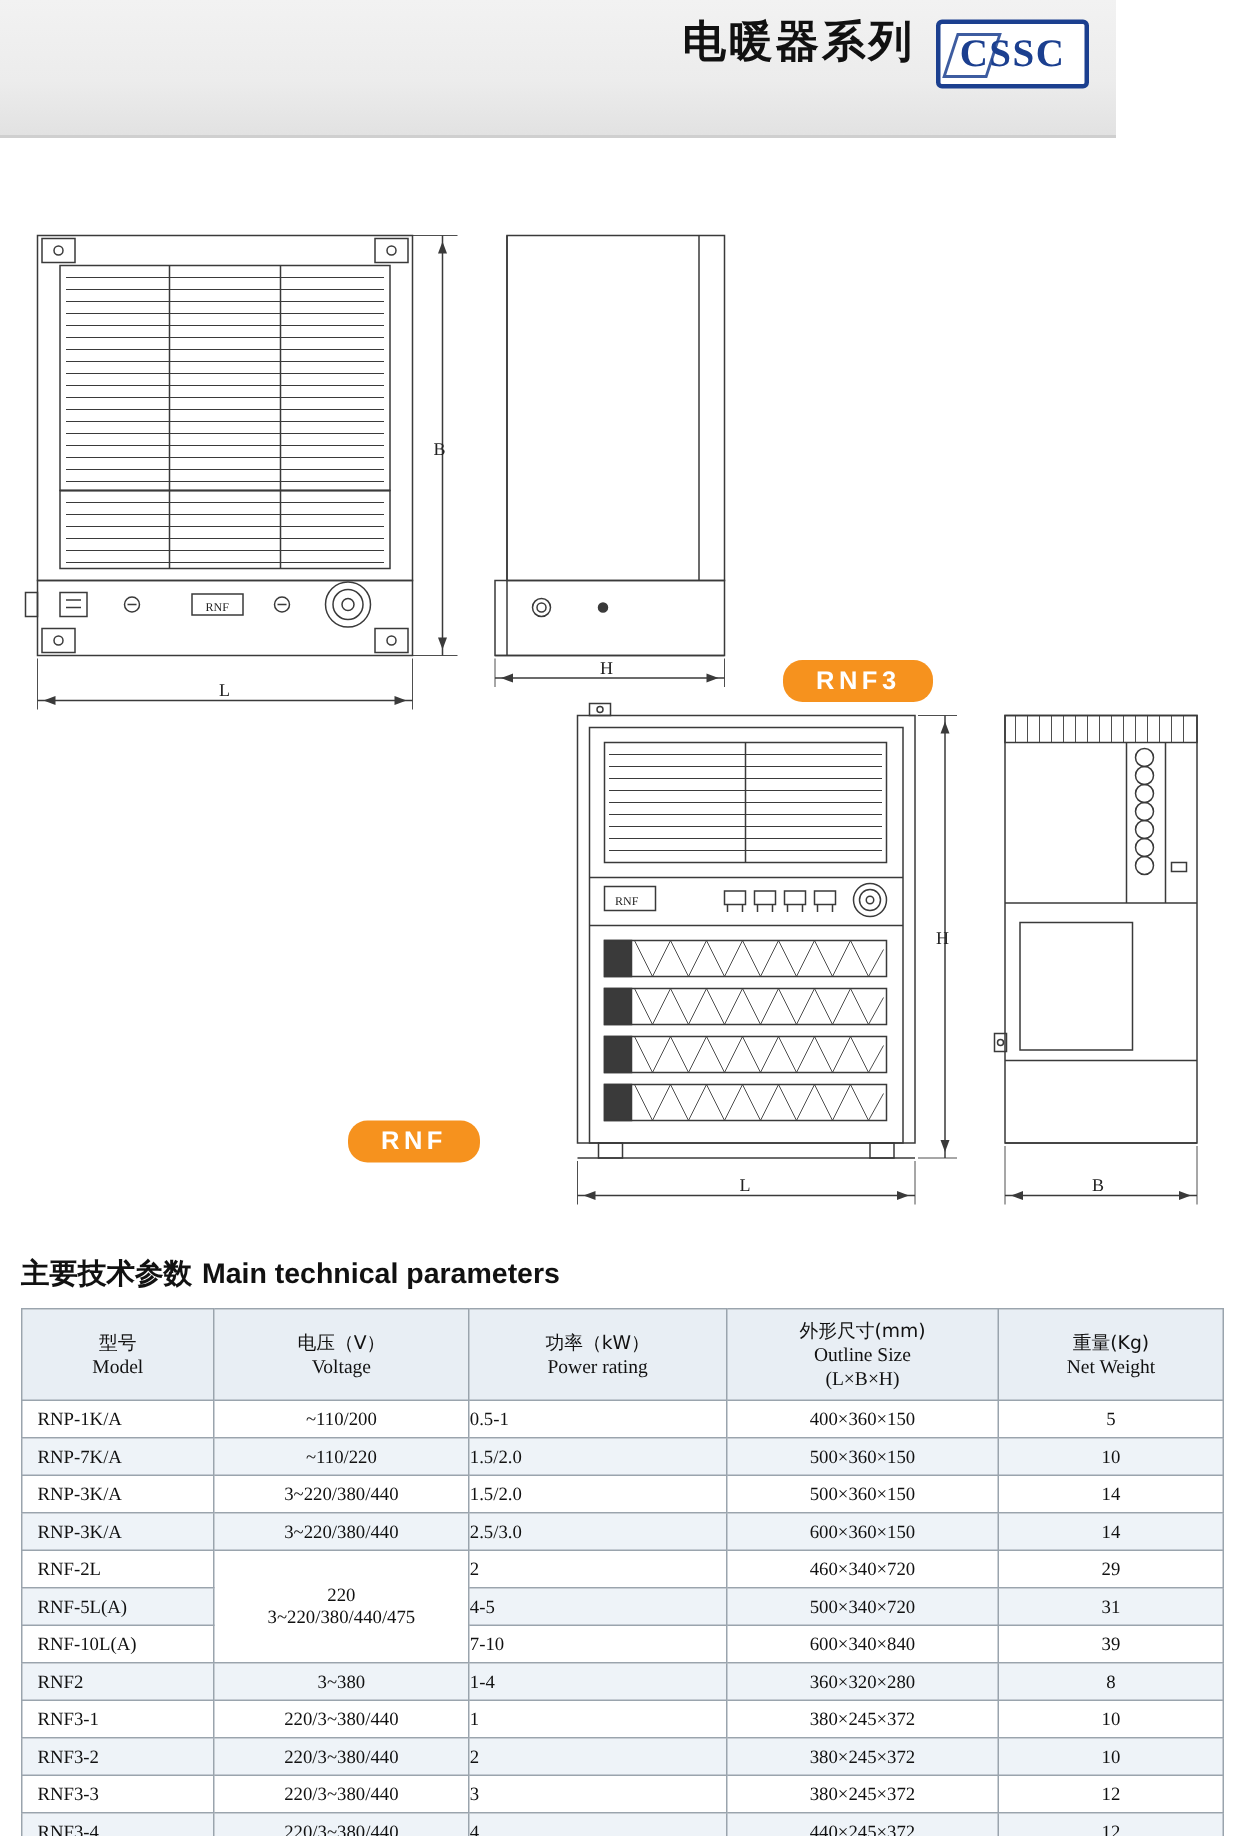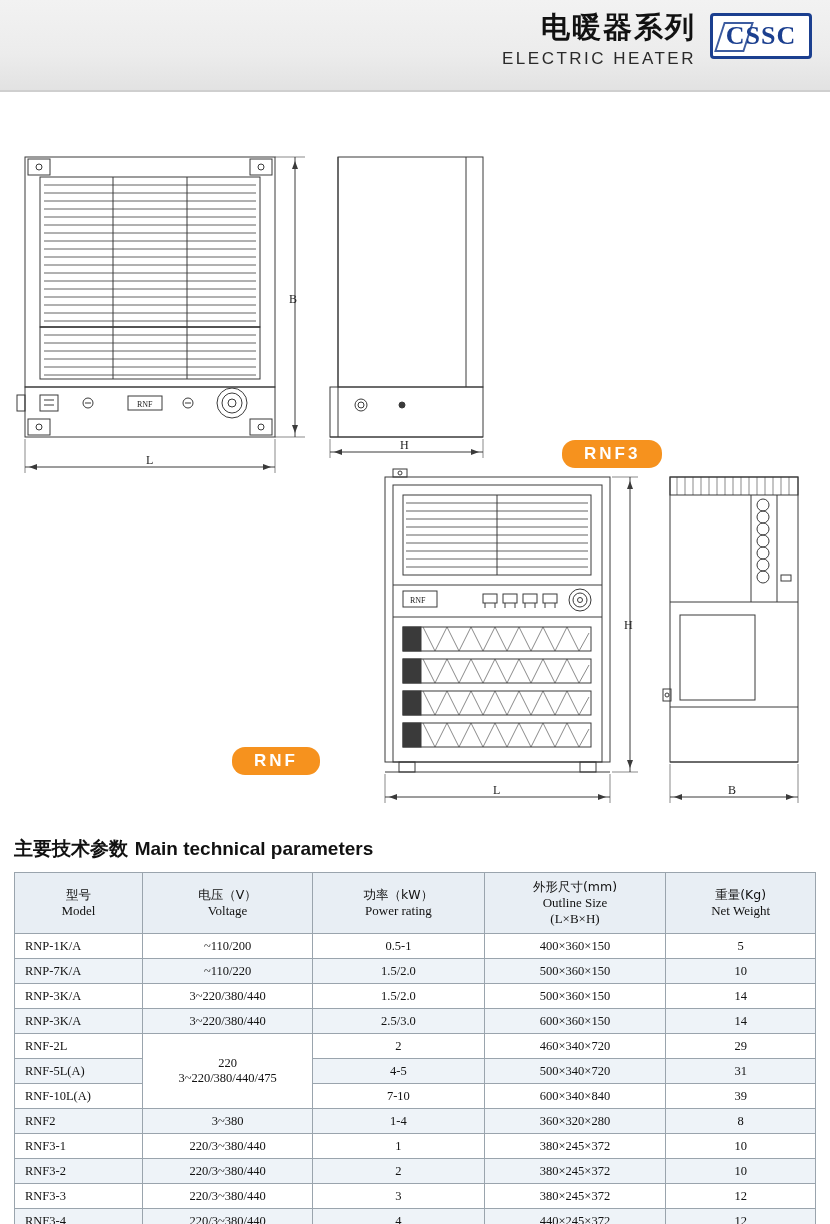--- a/index.html
+++ b/index.html
@@ -6,21 +6,21 @@
   body{
     width:830px;height:1224px;
     background:#ffffff;
     font-family:"Liberation Sans", sans-serif;
     color:#1a1a1a;
     position:relative;
     overflow:hidden;
   }
   
   .header{
-    position:absolute;left:0;top:0;width:830px;height:90px;
+    position:absolute;left:0;top:0;width:744px;height:90px;
     background:linear-gradient(to bottom,#f2f2f2 0%,#ececec 60%,#e2e2e2 100%);
     border-bottom:2px solid #cfcfcf;
   }
   .header-inner{
     position:absolute;right:18px;top:10px;
     display:flex;align-items:flex-start;
   }
   .header-text{ text-align:right; padding-right:14px;}
   .header-cn{
     font-family:"DejaVu Sans", sans-serif;
@@ -71,33 +71,32 @@
   thead th{
     background:#e8eef4;height:58px;font-weight:normal;line-height:16px;
     font-size:13px;
   }
   thead th .cn{font-family:"DejaVu Sans",sans-serif;font-size:12.5px;}
   tbody td{height:24px;padding:0 0;}
   tbody tr:nth-child(odd) td{background:#ffffff;}
   tbody tr:nth-child(even) td{background:#eef3f8;}
   td.c-model{width:118px;text-align:left;padding-left:10px;}
   td.c-volt{width:170px;text-align:center;}
-  td.c-pow{width:172px;text-align:center;}
+  td.c-pow{width:172px;}
   td.c-size{width:182px;text-align:center;}
   td.c-wt{width:150px;text-align:center;}
   .merge-220{line-height:15px;}
 </style>
 </head>
 <body>
 
 <div class="header">
   <div class="header-inner">
     <div class="header-text">
       <div class="header-cn">电暖器系列</div>
-      <div class="header-en">ELECTRIC  HEATER</div>
     </div>
     <div class="logo">
       <span>CSSC</span>
     </div>
   </div>
 </div>
 
 <div class="drawings">
 
   <svg width="320" height="330" style="position:absolute;left:10px;top:55px;">
@@ -192,21 +191,21 @@
 
       <line x1="14" y1="305" x2="167" y2="305"></line>
       <line x1="14" y1="292" x2="14" y2="311" stroke-width="0.6"></line>
       <line x1="167" y1="292" x2="167" y2="311" stroke-width="0.6"></line>
       <polygon points="18,305 26,302 26,308" fill="#3a3a3a" stroke="none"></polygon>
       <polygon points="163,305 155,302 155,308" fill="#3a3a3a" stroke="none"></polygon>
     </g>
     <text x="84" y="302" font-size="12" font-family="Liberation Serif, serif" fill="#222">H</text>
   </svg>
 
-  <div class="lbl-badge" style="left:562px;top:348px;">RNF3</div>
+  <div class="lbl-badge" style="left:522px;top:348px;">RNF3</div>
 
   <svg width="270" height="360" style="position:absolute;left:375px;top:365px;">
     <g fill="none" stroke="#3a3a3a" stroke-width="1">
       <rect x="10" y="20" width="225" height="285"></rect>
       <rect x="18" y="28" width="209" height="277"></rect>
 
       <rect x="18" y="12" width="14" height="8"></rect>
         <circle cx="25" cy="16" r="2"></circle>
 
       <rect x="28" y="38" width="188" height="80"></rect>

